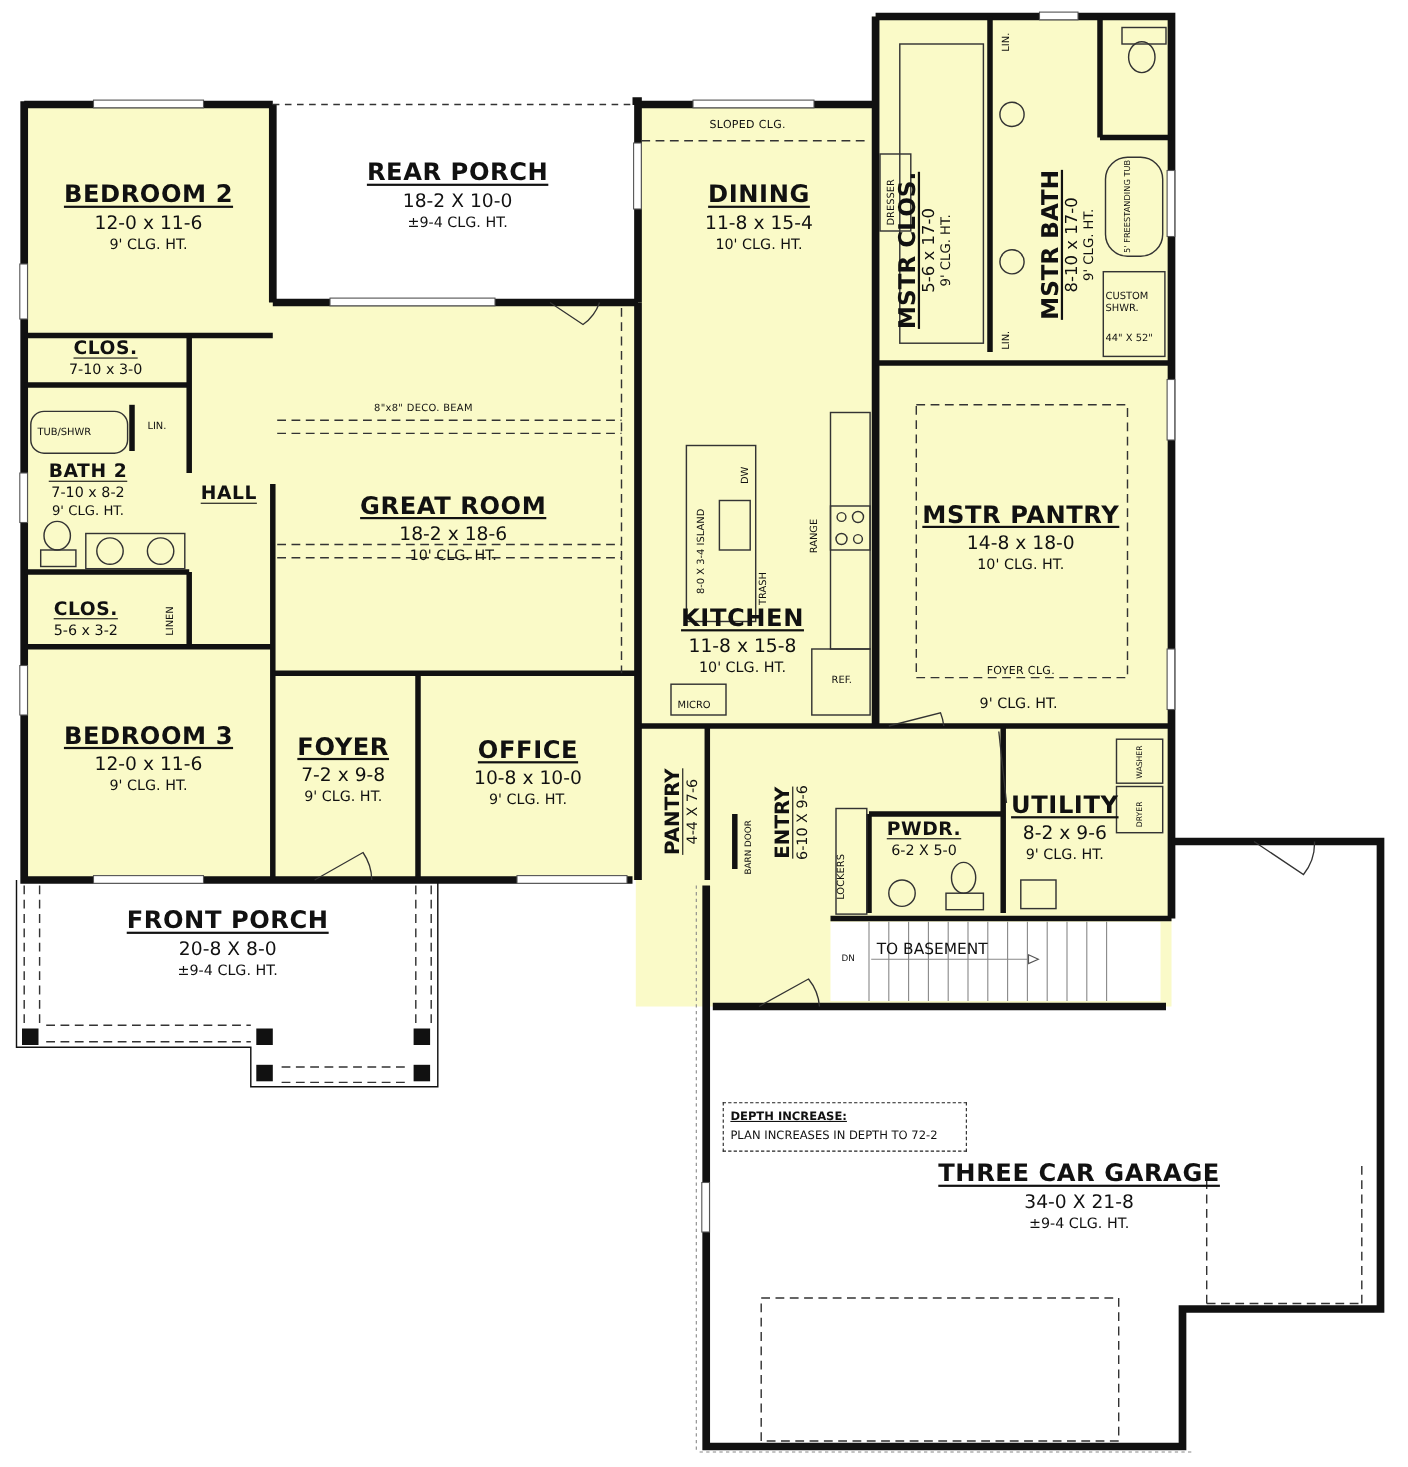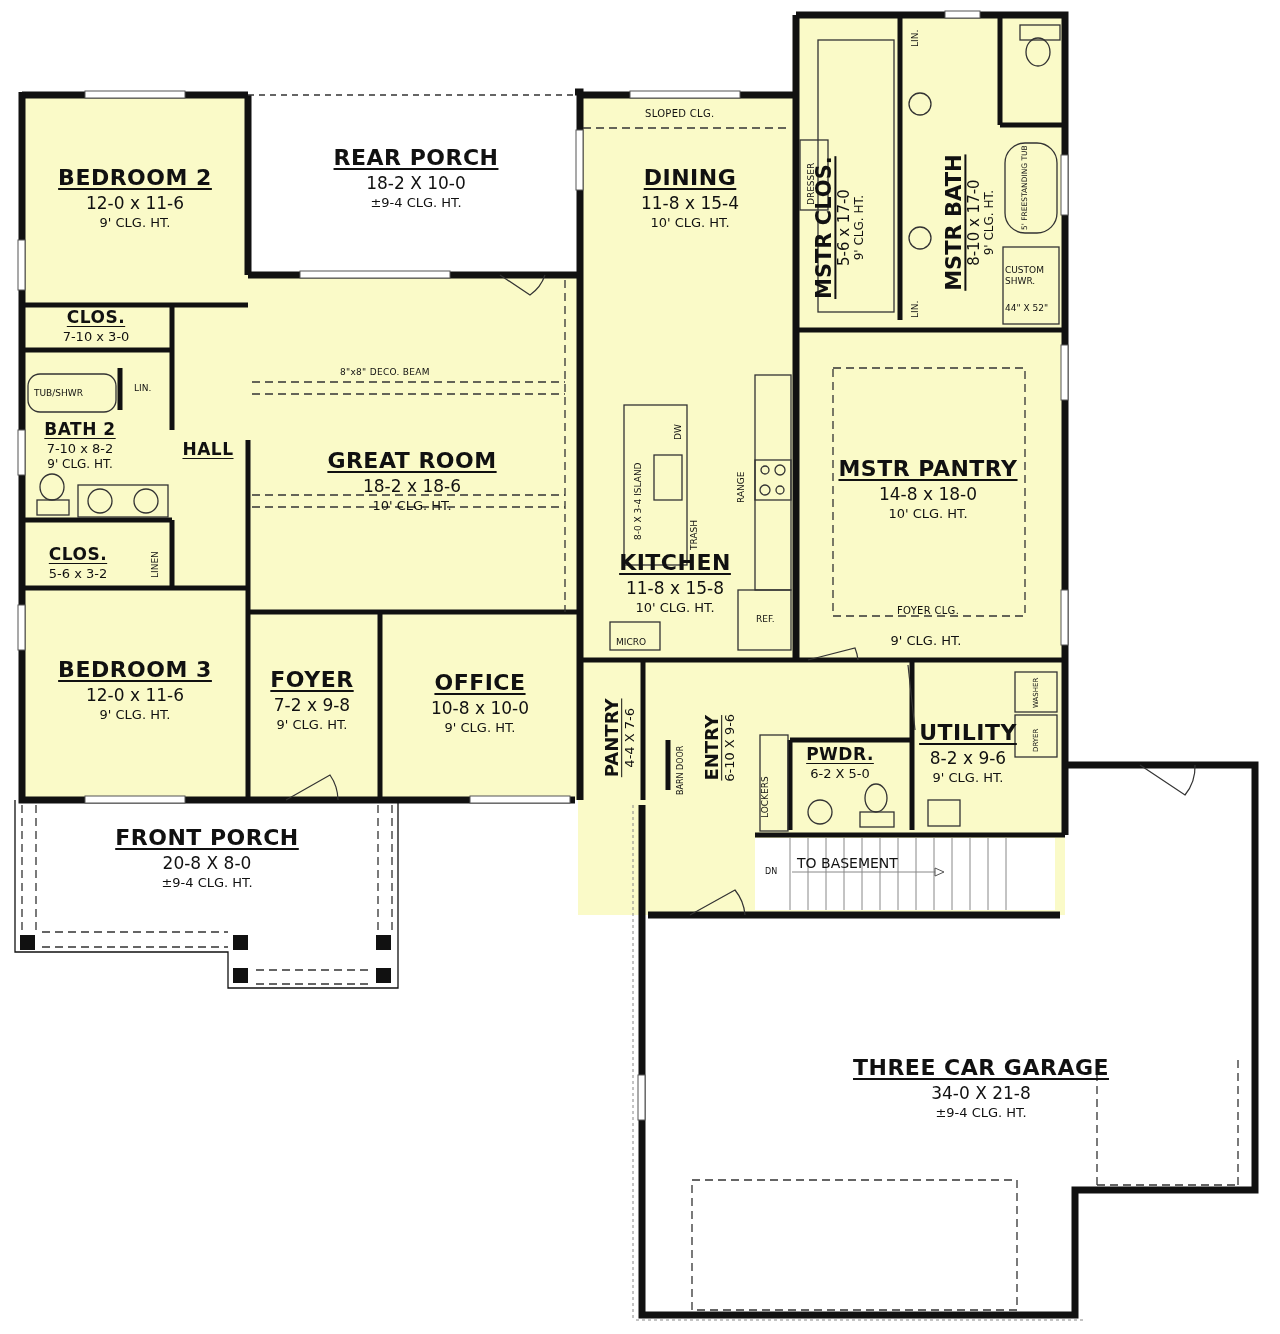--- a/index.html
+++ b/index.html
@@ -326,19 +326,23 @@
 
 <div class="tiny" style="left:797px; top:855px; font-size:14px;">TO BASEMENT</div>
 <div class="tiny" style="left:765px; top:867px; font-size:8px;">DN</div>
 
 <div class="lbl" style="left:207px; top:825px;">
   <span class="name">FRONT PORCH</span>
   <span class="dim">20-8 X 8-0</span>
   <span class="clg">±9-4 CLG. HT.</span>
 </div>
 
+<div class="noteBox" style="left:657px; top:1002px; width:208px;">
+  <div class="hd">DEPTH INCREASE:</div>
+  <div>PLAN INCREASES IN DEPTH TO 72-2</div>
+</div>
 
 <div class="lbl" style="left:981px; top:1055px;">
   <span class="name">THREE CAR GARAGE</span>
   <span class="dim">34-0 X 21-8</span>
   <span class="clg">±9-4 CLG. HT.</span>
 </div>
 </div>
 
 </body></html>

